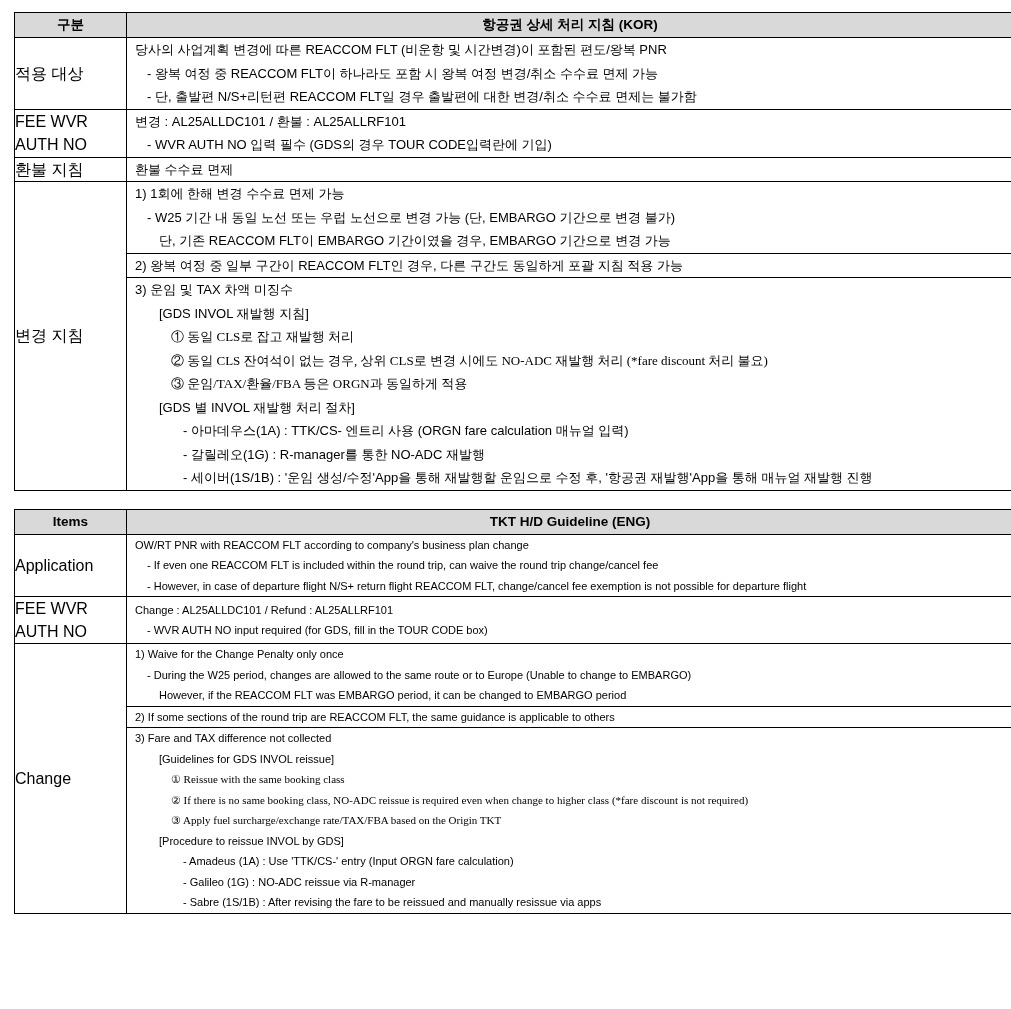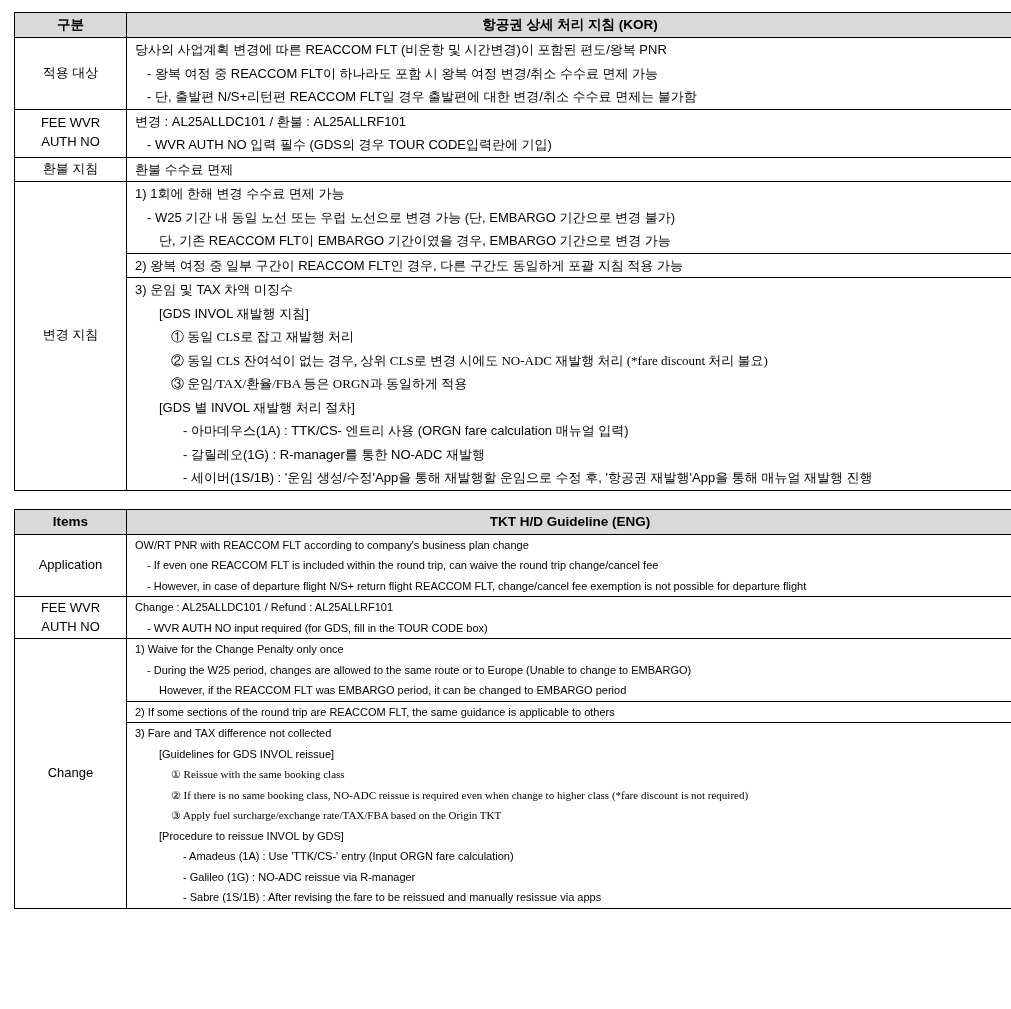--- a/index.html
+++ b/index.html
@@ -40,22 +40,22 @@
     text-align: center;
     font-size: 13.5px;
     font-weight: bold;
     height: 24px;
     line-height: 24px;
     letter-spacing: 0px;
   }
   th.hdr-label { width: 112px; }
 
   td.rowlabel {
-    text-align: center;
-    font-size: 13px;
+    text-align: left;
+    font-size: 16px;
     line-height: 1.45;
     padding: 3px 2px;
   }
   td.rowbody {
     padding: 0;
   }
   .lines {
     display: block;
   }
   .line {

